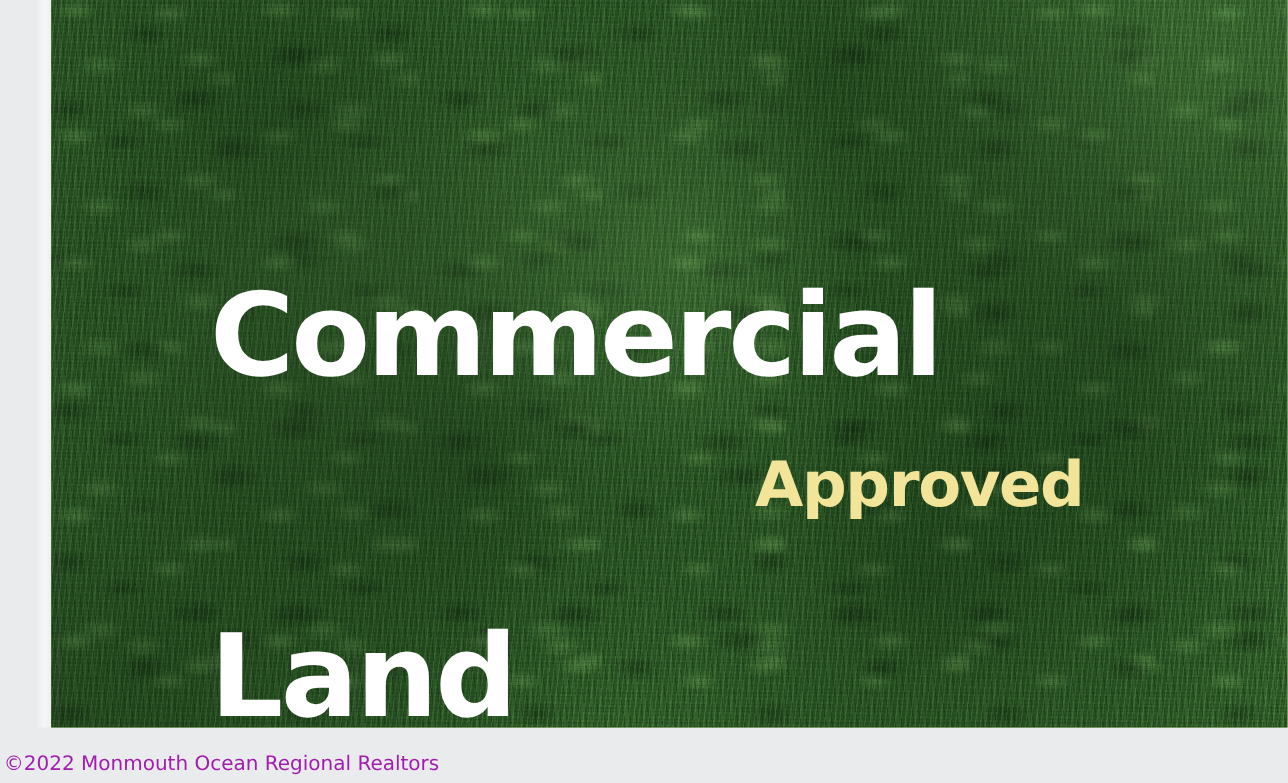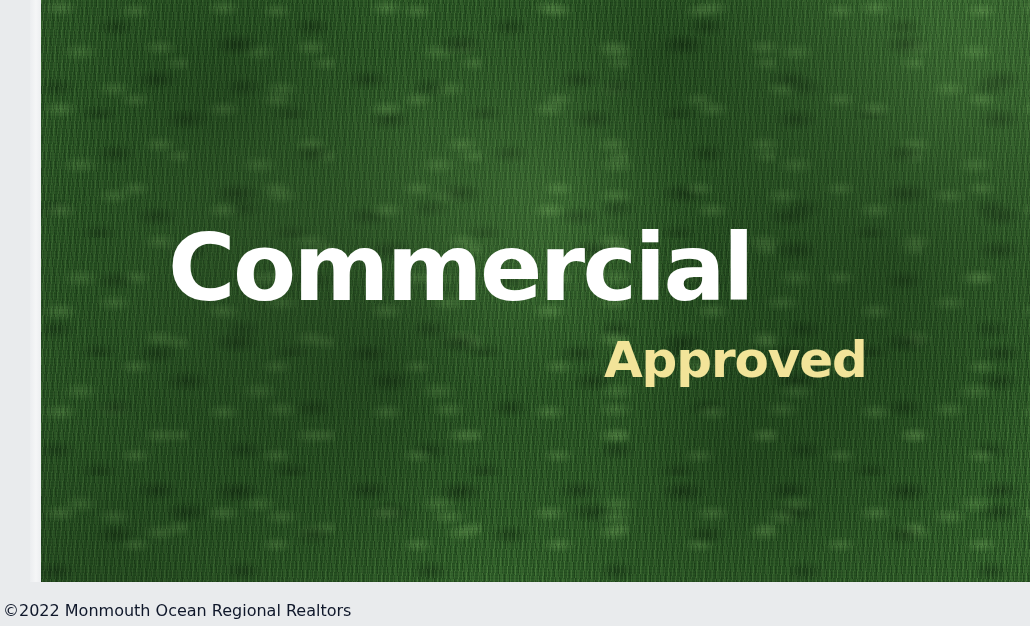--- a/index.html
+++ b/index.html
@@ -132,28 +132,28 @@
     left: 563px;
     top: 228px;
     color: #f2e499;
     font-family: "DejaVu Sans", "Liberation Sans", sans-serif;
     font-weight: 700;
     font-size: 50px;
     line-height: 1.06;
     letter-spacing: -1.1px;
     white-space: pre;
   }
-  .subhead .sh-line { display: block; }
+  .subhead .sh-line { display: block; margin-top: 28px; }
 
   
   .credit {
     position: absolute;
     left: 3px;
     top: 601px;
-    color: #0f172a;
+    color: #a21caf;
     font-family: "DejaVu Sans", "Liberation Sans", sans-serif;
     font-size: 16px;
     font-weight: 400;
     letter-spacing: 0px;
     white-space: pre;
   }
 </style>
 </head>
 <body>
 
@@ -163,20 +163,21 @@
   <div class="gutter-highlight"></div>
 
   <div class="photo">
     <div class="grass-base"></div>
     <div class="grass-blades"></div>
     <div class="grass-clumps"></div>
     <div class="grass-vignette"></div>
 
     <div class="headline">
       <span class="hl-line l1">Commercial</span>
+      <span class="hl-line l2">Land</span>
       
       
     </div>
 
     <div class="subhead">
       <span class="sh-line">Approved</span>
       
       
     </div>
   </div>

